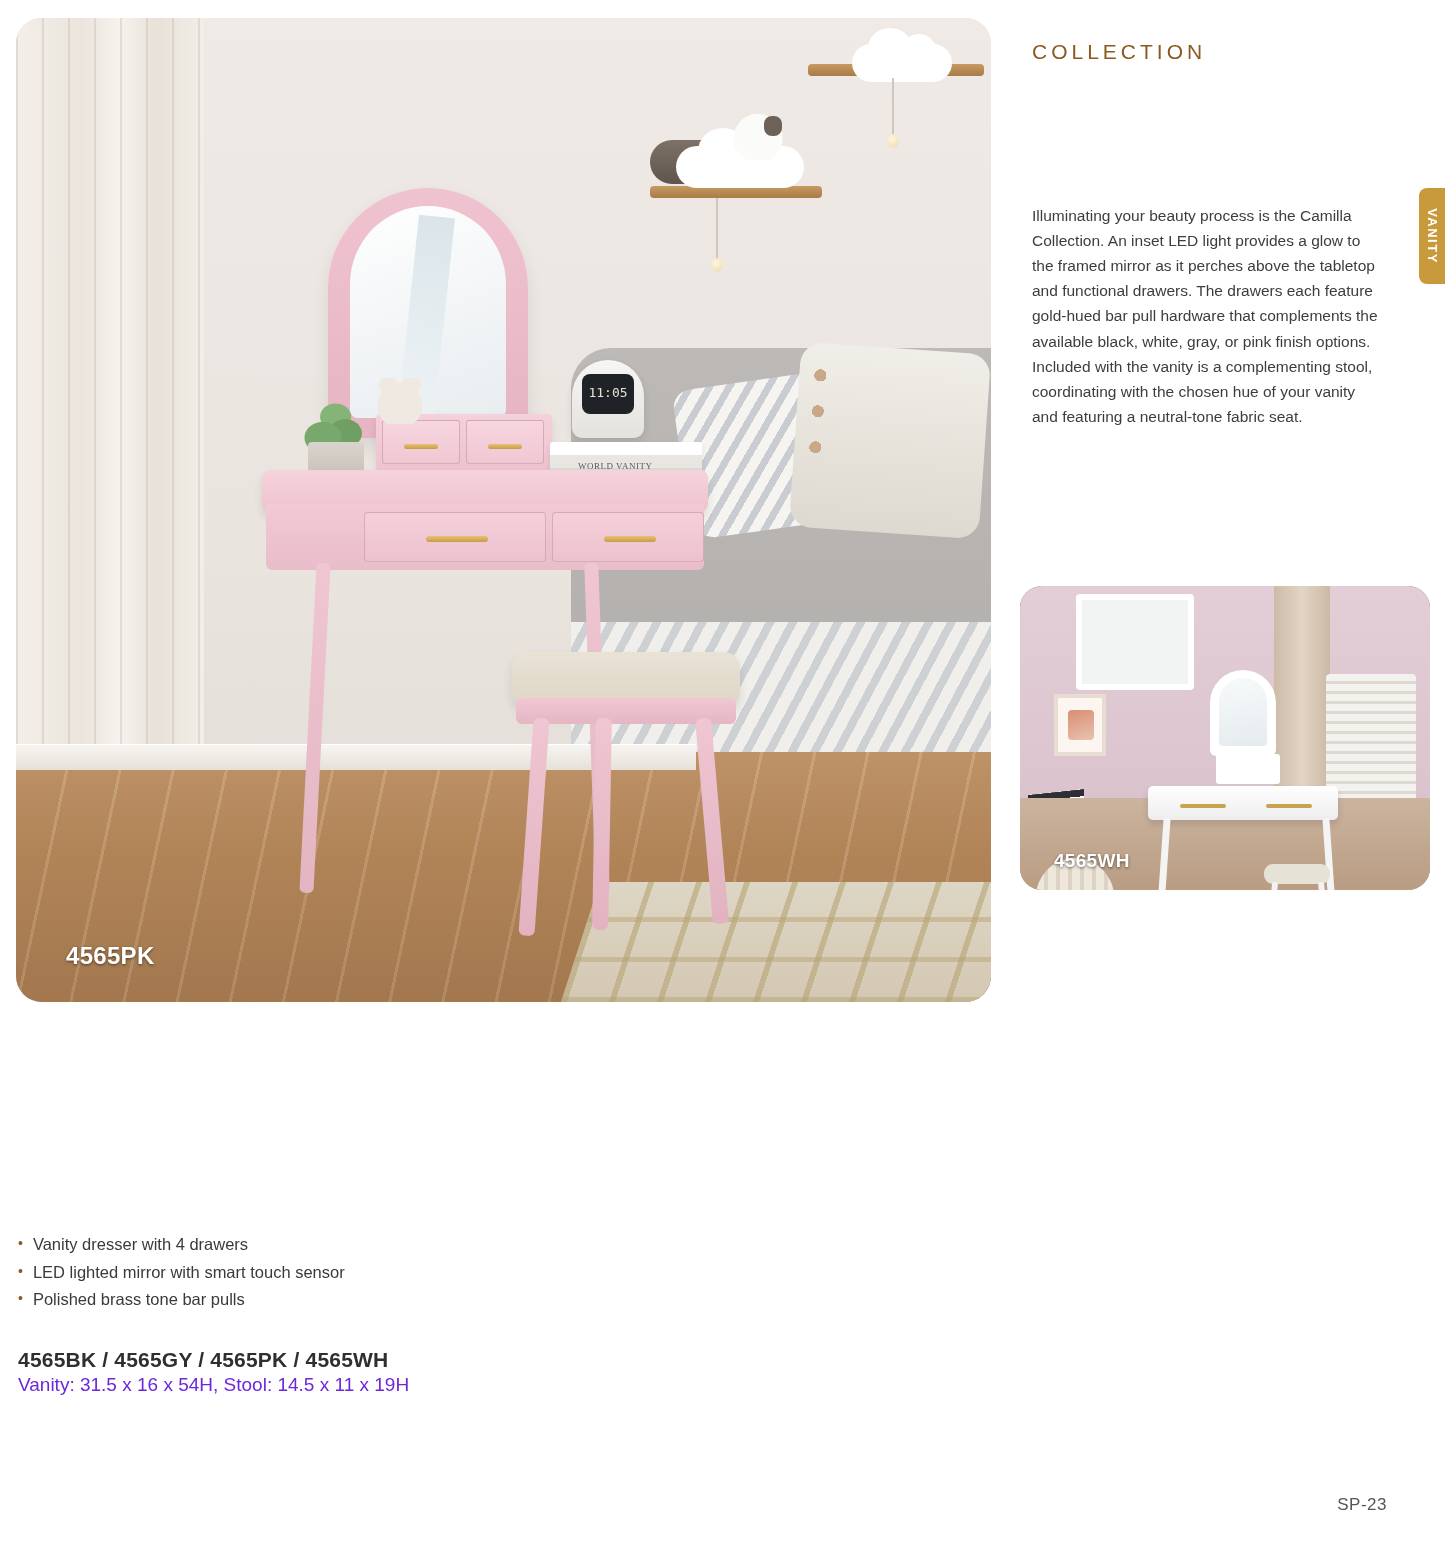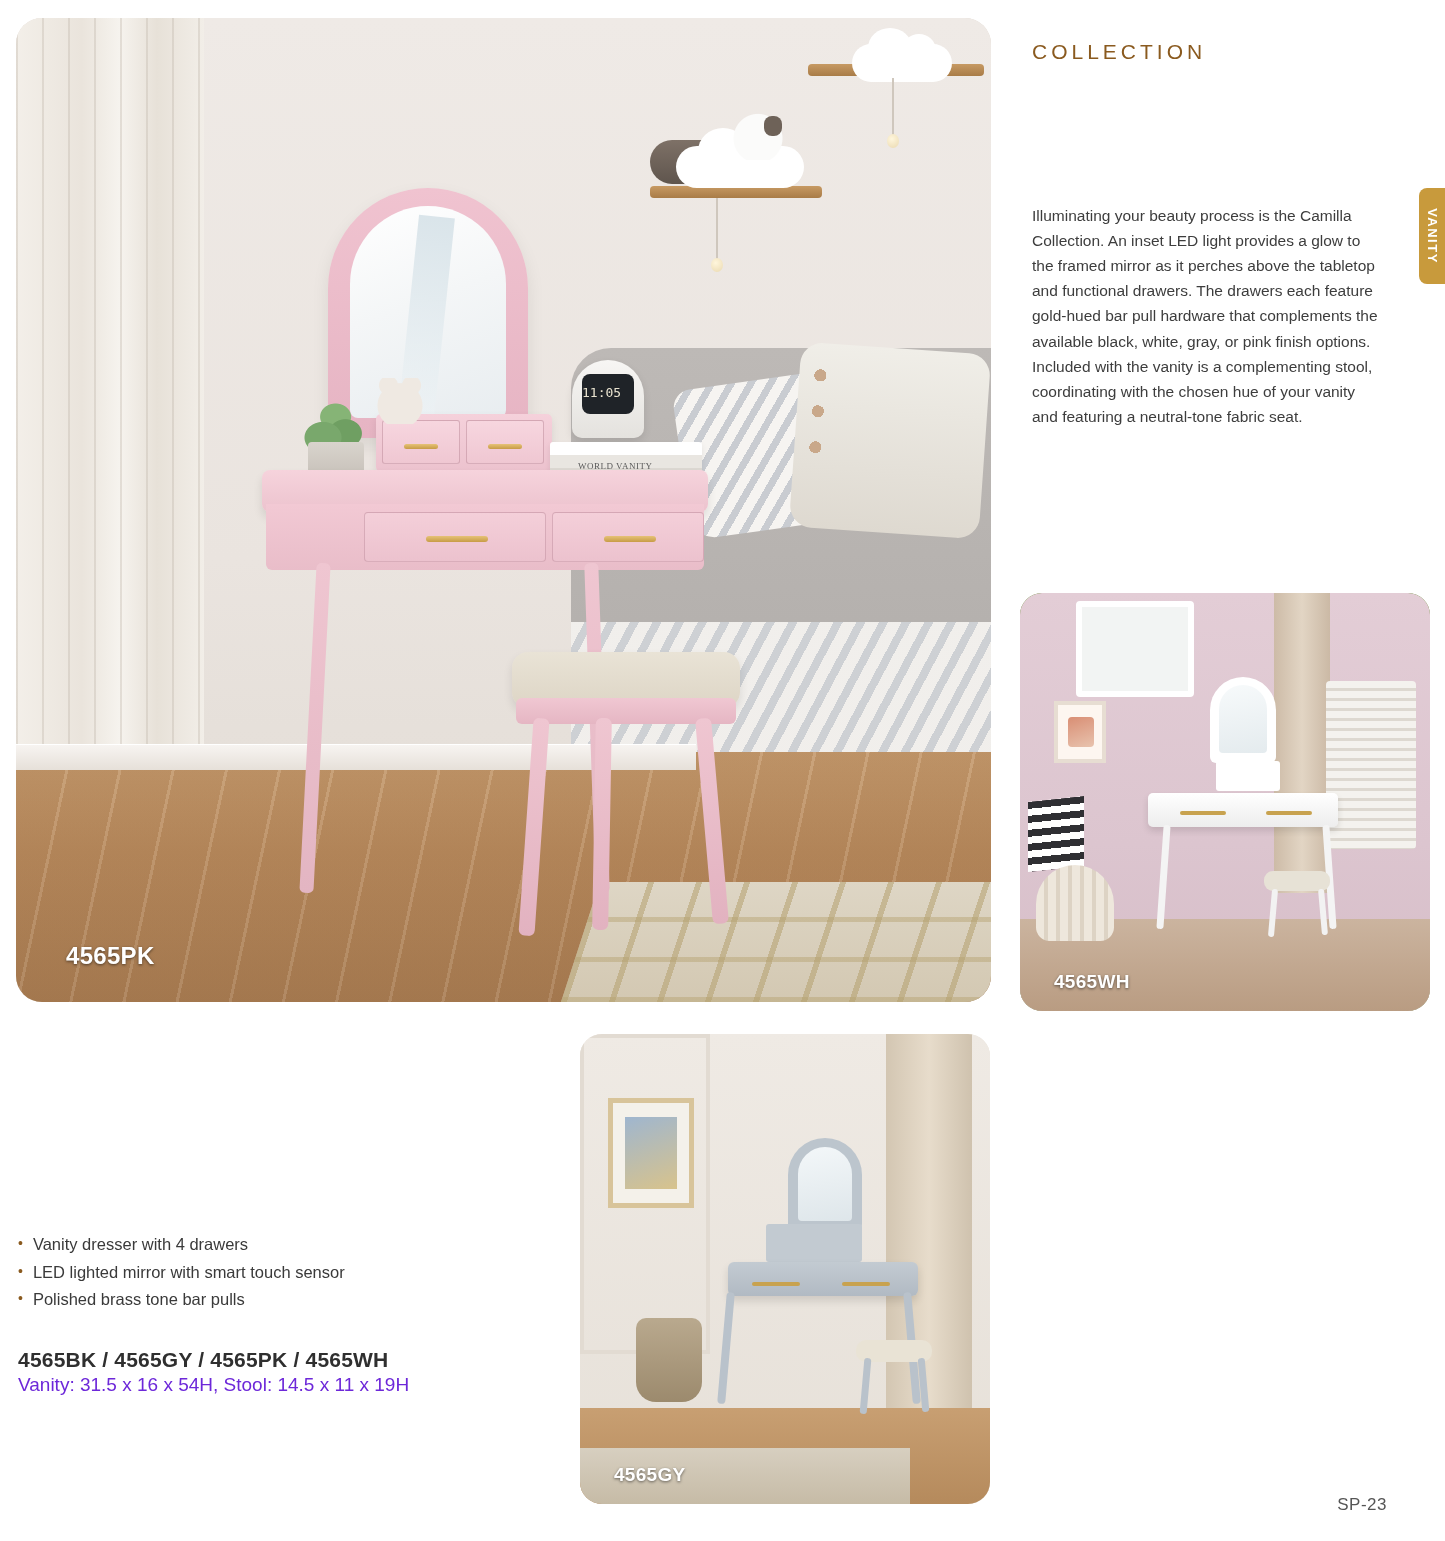--- a/index.html
+++ b/index.html
@@ -235,21 +235,21 @@
     position:absolute; left:556px; top:342px; width:72px; height:78px;
     background: linear-gradient(180deg,#f7f6f4,#e4e2de);
     border-radius: 36px 36px 10px 10px;
     box-shadow:0 4px 8px rgba(0,0,0,.10);
   }
   .clock-face{
     position:absolute; left:10px; top:14px; width:52px; height:40px;
     background:#1f2328; border-radius:8px;
   }
   .clock-time{
-    position:absolute; left:0; right:0; top:11px; 
+    position:absolute; left:0; right:0; top:11px; text-align:center;
     color:#e8e2cf; font-family:"DejaVu Sans Mono", monospace; font-size:13px;
   }
   .bear{
     position:absolute; left:360px; top:360px; width:48px; height:46px;
     background: radial-gradient(circle at 50% 60%, #efe9e2 0 22px, transparent 23px),
                 radial-gradient(circle at 26% 16%, #efe9e2 0 9px, transparent 10px),
                 radial-gradient(circle at 74% 16%, #efe9e2 0 9px, transparent 10px);
   }
 
   
@@ -360,21 +360,21 @@
 
   
   .photo {
     position: absolute;
     border-radius: 22px;
     overflow: hidden;
   }
   .photo .cap { position:absolute; left: 34px; bottom: 18px; font-size: 19px; }
 
   
-  .ph-wh { left: 1020px; top: 586px; width: 410px; height: 418px; background:#4d7c0f;margin-top:7px; }
+  .ph-wh { left: 1020px; top: 586px; width: 410px; height: 304px; background:#4d7c0f; }
   .wh-wall { position:absolute; inset:0; background: linear-gradient(180deg,#e3cdd6 0%,#dcc5cf 60%,#d6bdc8 100%); }
   .wh-floor { position:absolute; left:0; right:0; bottom:0; height:92px; background: linear-gradient(180deg,#cbb49f,#b99c82); }
   .wh-window{ position:absolute; left:56px; top:8px; width:118px; height:96px; background:#f2f4f3; border:6px solid #ffffff; border-radius:4px;}
   .wh-blind{ position:absolute; right:14px; top:88px; width:90px; height:168px; background: repeating-linear-gradient(180deg,#f4f2ee 0 7px,#ddd8d0 7px 10px); border-radius:4px;}
   .wh-curtain{ position:absolute; right:100px; top:0; width:56px; height:300px; background: linear-gradient(90deg,#cdbba7,#e2d5c4,#cbb9a5); }
   .wh-art{ position:absolute; left:34px; top:108px; width:52px; height:62px; background:#fdf6f0; border:4px solid #e7ddd2;}
   .wh-art::after{content:"";position:absolute;left:10px;top:12px;width:26px;height:30px;background:linear-gradient(160deg,#d98e74,#e8c3ae);border-radius:4px;}
   .wh-desk{ position:absolute; left:128px; top:200px; width:190px; height:34px; background:linear-gradient(180deg,#ffffff,#ededed); border-radius:5px; box-shadow:0 4px 7px rgba(0,0,0,.12);}
   .wh-drawer{ position:absolute; left:132px; top:206px; width:182px; height:24px;}
   .wh-pull{ position:absolute; height:4px; border-radius:2px; background:#c8a24f; top:218px;}
@@ -571,40 +571,20 @@
     <div class="wh-pull" style="left:246px;width:46px;"></div>
     <div class="wh-leg" style="left:140px;top:232px;height:104px;transform:rotate(4deg);"></div>
     <div class="wh-leg" style="left:306px;top:232px;height:104px;transform:rotate(-4deg);"></div>
     <div class="wh-stool-seat"></div>
     <div class="wh-stool-leg" style="left:250px;top:296px;height:48px;transform:rotate(5deg);"></div>
     <div class="wh-stool-leg" style="left:300px;top:296px;height:46px;transform:rotate(-5deg);"></div>
     <div class="wh-pouf"></div>
     <div class="caption cap">4565WH</div>
   </div>
 
-  <div class="photo ph-gy">
-    <div class="gy-wall"></div>
-    <div class="gy-panel"></div>
-    <div class="gy-curtain"></div>
-    <div class="gy-art"></div>
-    <div class="gy-floor"></div>
-    <div class="gy-rug"></div>
-    <div class="gy-mirror"></div>
-    <div class="gy-hutch"></div>
-    <div class="gy-desk"></div>
-    <div class="gy-pull" style="left:172px;width:48px;"></div>
-    <div class="gy-pull" style="left:262px;width:48px;"></div>
-    <div class="gy-leg" style="left:142px;top:258px;height:112px;transform:rotate(5deg);"></div>
-    <div class="gy-leg" style="left:328px;top:258px;height:112px;transform:rotate(-5deg);"></div>
-    <div class="gy-stool-seat"></div>
-    <div class="gy-stool-leg" style="left:282px;top:324px;height:56px;transform:rotate(5deg);"></div>
-    <div class="gy-stool-leg" style="left:340px;top:324px;height:54px;transform:rotate(-5deg);"></div>
-    <div class="gy-basket"></div>
-    <div class="caption cap">4565GY</div>
-  </div>
 
 
   <div class="bullets">
     <div class="bullet">
       <span class="dot">•</span>
       <span>Vanity dresser with 4 drawers</span>
     </div>
     <div class="bullet">
       <span class="dot">•</span>
       <span>LED lighted mirror with smart touch sensor</span>

